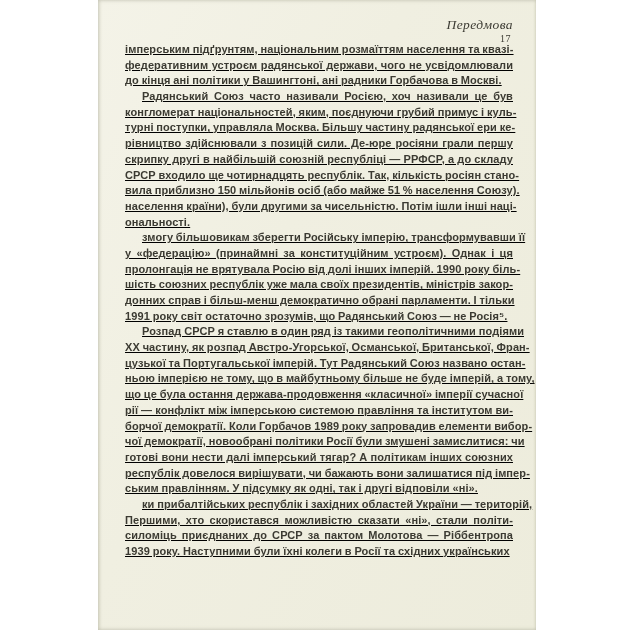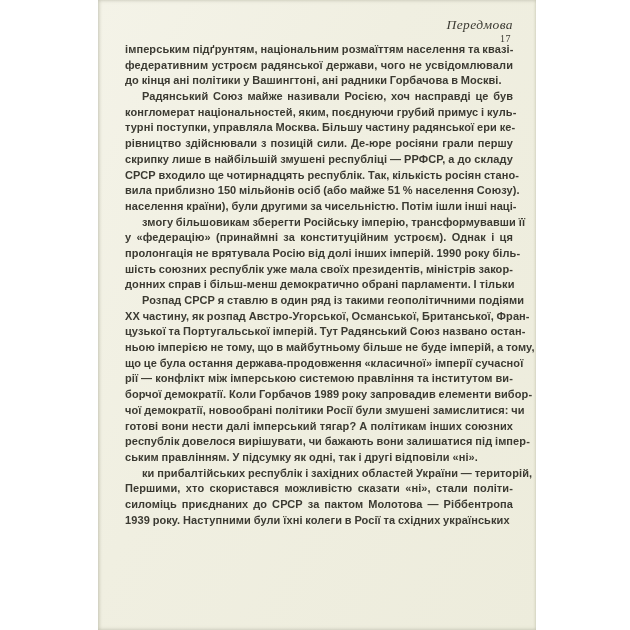--- a/index.html
+++ b/index.html
@@ -55,20 +55,21 @@
   }
   .page-body {
     position: absolute;
     top: 42px;
     left: 27px;
     width: 388px;
   }
   .para {
     margin: 0;
     padding: 0;
+    text-decoration: underline;
   }
   .line {
     height: 15.7px;
     line-height: 15.7px;
     font-size: 11px;
     font-weight: 700;
     color: #3b3a32;
     letter-spacing: 0.1px;
     word-spacing: -0.4px;
     text-align: justify;
@@ -91,35 +92,37 @@
       <span class="running-title">Передмова</span>
       <span class="page-number">17</span>
     </div>
     <div class="page-body" id="page-body">
         <div class="para">
           <div class="line">імперським підґрунтям, національним розмаїттям населення та квазі-</div>
           <div class="line">федеративним устроєм радянської держави, чого не усвідомлювали</div>
           <div class="line last">до кінця ані політики у Вашингтоні, ані радники Горбачова в Москві.</div>
         </div>
         <div class="para indent">
-          <div class="line">Радянський Союз майже називали Росією, хоч насправді це був</div>
+          <div class="line">Радянський Союз часто називали Росією, хоч називали це був</div>
           <div class="line">конгломерат національностей, яким, поєднуючи грубий примус і куль-</div>
           <div class="line">турні поступки, управляла Москва. Більшу частину радянської ери ке-</div>
           <div class="line">рівництво здійснювали з позицій сили. Де-юре росіяни грали першу</div>
-          <div class="line">скрипку лише в найбільшій змушені республіці — РРФСР, а до складу</div>
+          <div class="line">скрипку другі в найбільшій союзній республіці — РРФСР, а до складу</div>
           <div class="line">СРСР входило ще чотирнадцять республік. Так, кількість росіян стано-</div>
           <div class="line">вила приблизно 150 мільйонів осіб (або майже 51 % населення Союзу).</div>
           <div class="line">населення країни), були другими за чисельністю. Потім ішли інші наці-</div>
+          <div class="line last">ональності.</div>
         </div>
         <div class="para indent">
           <div class="line">змогу більшовикам зберегти Російську імперію, трансформувавши її</div>
           <div class="line">у «федерацію» (принаймні за конституційним устроєм). Однак і ця</div>
           <div class="line">пролонгація не врятувала Росію від долі інших імперій. 1990 року біль-</div>
           <div class="line">шість союзних республік уже мала своїх президентів, міністрів закор-</div>
           <div class="line">донних справ і більш-менш демократично обрані парламенти. І тільки</div>
+          <div class="line last">1991 року світ остаточно зрозумів, що Радянський Союз — не Росія⁵.</div>
         </div>
         <div class="para indent">
           <div class="line">Розпад СРСР я ставлю в один ряд із такими геополітичними подіями</div>
           <div class="line">ХХ частину, як розпад Австро-Угорської, Османської, Британської, Фран-</div>
           <div class="line">цузької та Португальської імперій. Тут Радянський Союз названо остан-</div>
           <div class="line">ньою імперією не тому, що в майбутньому більше не буде імперій, а тому,</div>
           <div class="line">що це була остання держава-продовження «класичної» імперії сучасної</div>
           <div class="line">рії — конфлікт між імперською системою правління та інститутом ви-</div>
           <div class="line">борчої демократії. Коли Горбачов 1989 року запровадив елементи вибор-</div>
           <div class="line">чої демократії, новообрані політики Росії були змушені замислитися: чи</div>

